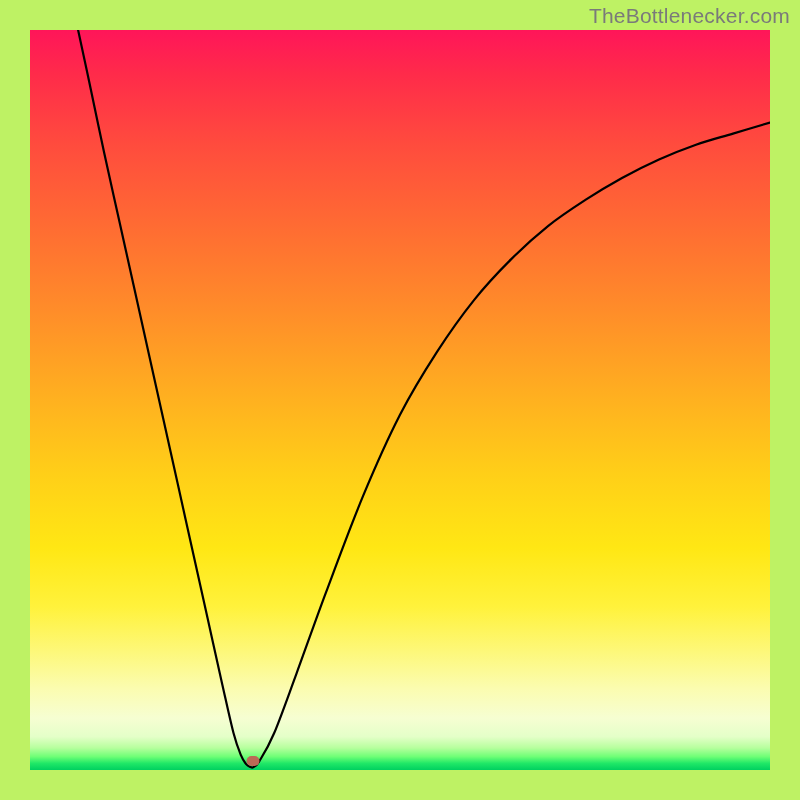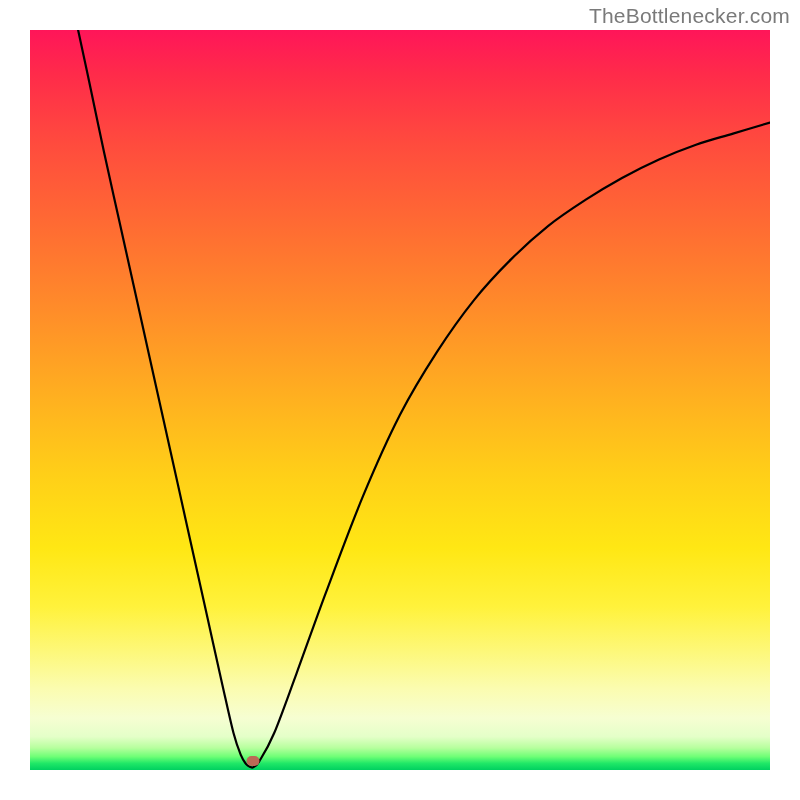--- a/index.html
+++ b/index.html
@@ -7,21 +7,21 @@
     padding: 0;
     width: 800px;
     height: 800px;
     overflow: hidden;
     background: #000;
     font-family: Arial, Helvetica, sans-serif;
   }
   .frame {
     position: absolute;
     inset: 0;
-    background: #ffffff;
+    background: #bef264;
   }
   .plot {
     position: absolute;
     left: 30px;
     top: 30px;
     width: 740px;
     height: 740px;
     overflow: hidden;
   }
   .gradient {

